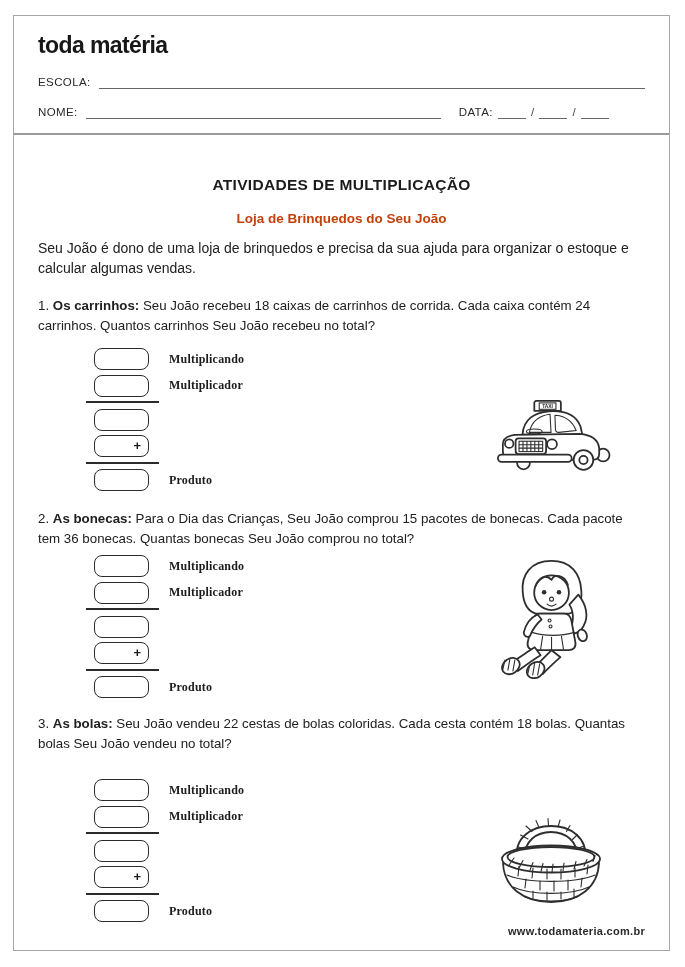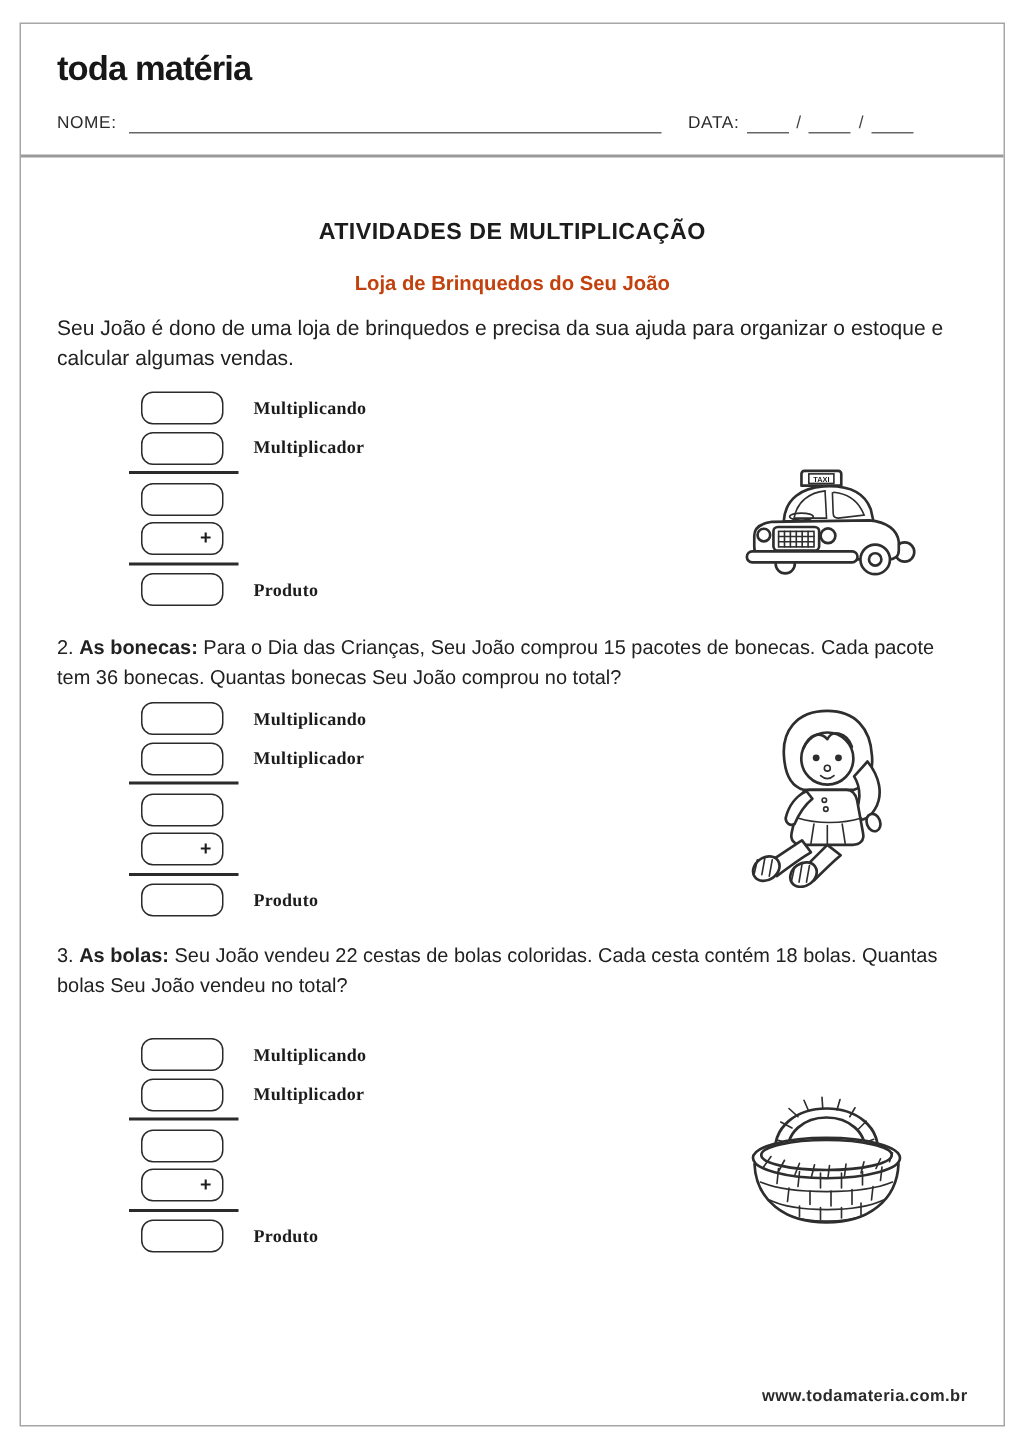--- a/index.html
+++ b/index.html
@@ -54,40 +54,49 @@
                 font-weight:700; letter-spacing:0.3px; color:#2a2a2a; }
 </style>
 </head>
 <body>
 
 <div class="canvas">
   <div class="sheet">
 
     <div class="logo">toda matéria</div>
 
+    <div class="field-row">
+      <span class="field-label">ESCOLA:</span>
+      <span class="write-line"></span>
+    </div>
 
     <div class="field-row">
       <span class="field-label">NOME:</span>
       <span class="write-line name-line"></span>
       <span class="date-group">
         <span class="field-label">DATA:</span>
         <span class="date-slot"></span>
         <span class="date-sep">/</span>
         <span class="date-slot"></span>
         <span class="date-sep">/</span>
         <span class="date-slot"></span>
       </span>
     </div>
 
     <hr class="header-divider">
 
     <div class="title">ATIVIDADES DE MULTIPLICAÇÃO</div>
     <div class="subtitle">Loja de Brinquedos do Seu João</div>
     <p class="intro">Seu João é dono de uma loja de brinquedos e precisa da sua ajuda para organizar o estoque e calcular algumas vendas.</p>
 
+    <p class="problem p1">
+      <span>1.</span>
+      <b>Os carrinhos:</b>
+      <span>Seu João recebeu 18 caixas de carrinhos de corrida. Cada caixa contém 24 carrinhos. Quantos carrinhos Seu João recebeu no total?</span>
+    </p>
 
     <div class="work-row w1">
       <div class="mult-diagram">
         <div class="mrow">
             <span class="mbox"></span>
           <span class="mlabel">Multiplicando</span>
           </div>
         <div class="mrow">
             <span class="mbox"></span>
           <span class="mlabel">Multiplicador</span>

